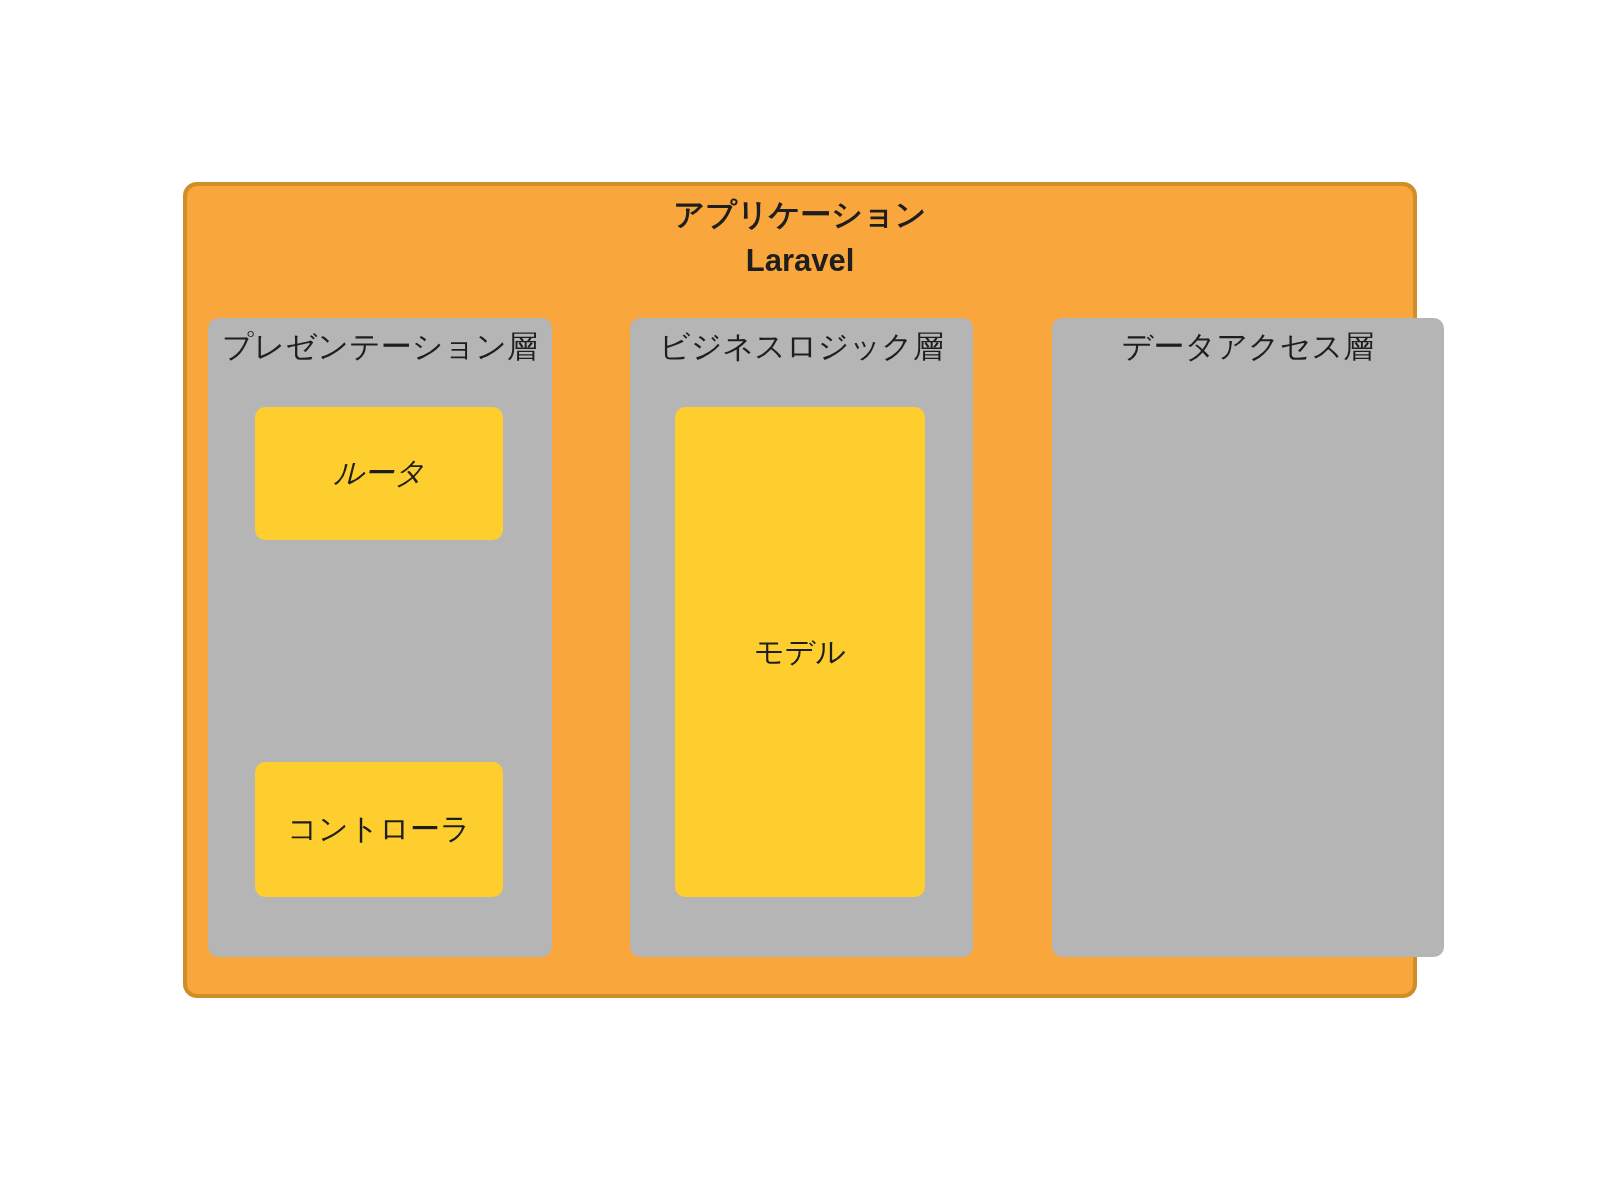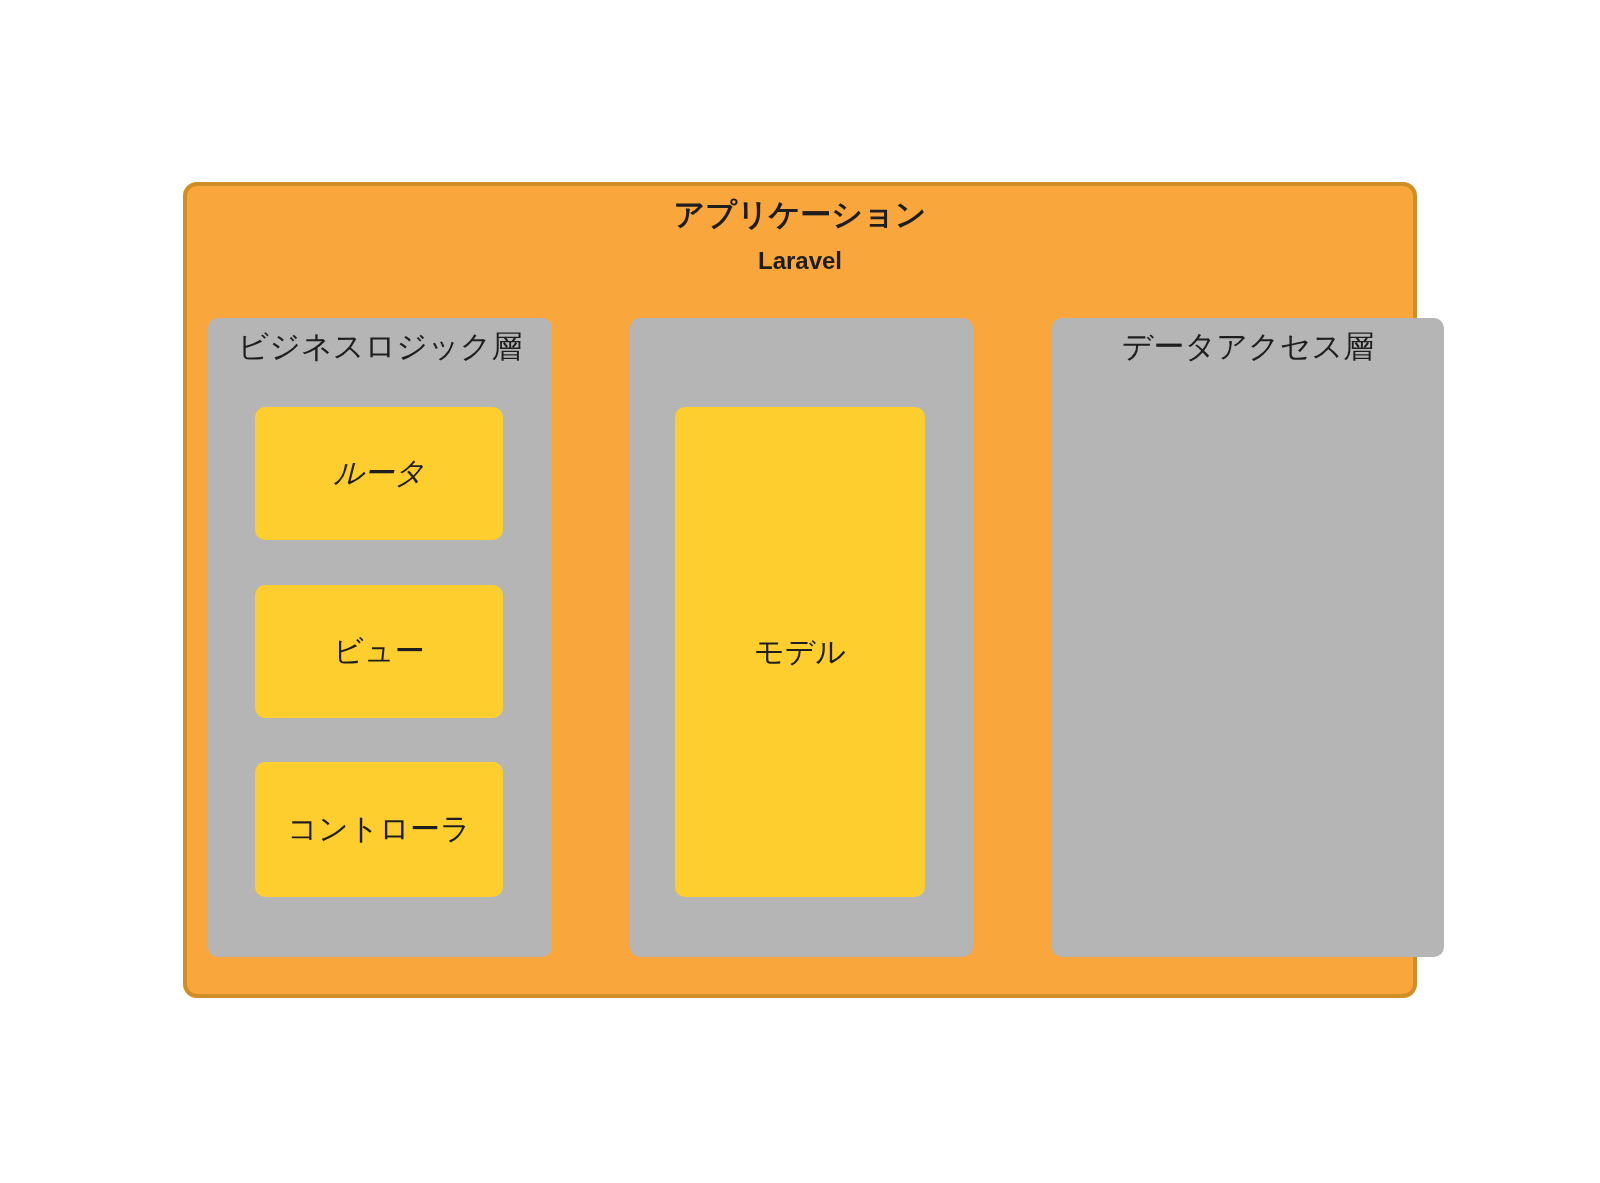--- a/index.html
+++ b/index.html
@@ -46,21 +46,21 @@
     font-weight: bold;
   }
   .app-subtitle {
     position: absolute;
     left: 0;
     right: 0;
     top: 52px;
     height: 46px;
     line-height: 46px;
     text-align: center;
-    font-size: 24px;
+    font-size: 31px;
     font-weight: bold;
   }
   .layer {
     position: absolute;
     top: 132px;
     height: 639px;
     background: var(--gray);
     border-radius: 10px;
   }
   .layer-presentation { left: 21px;  width: 344px; }
@@ -91,33 +91,31 @@
 <body>
 
 <div class="canvas">
   <div class="app-box">
 
     <div class="app-title">アプリケーション</div>
 
     <div class="app-subtitle">Laravel</div>
 
     <div class="layer layer-presentation">
-      <div class="layer-label">ビジネスロジック層</div>
+      <div class="layer-label">プレゼンテーション層</div>
       <div class="component comp-router">
         <span>ルータ</span>
-      </div>
-      <div class="component comp-view">
-        <span>ビュー</span>
       </div>
       <div class="component comp-controller">
         <span>コントローラ</span>
       </div>
     </div>
 
     <div class="layer layer-business">
+      <div class="layer-label">ビジネスロジック層</div>
       <div class="component comp-model">
         <span>モデル</span>
       </div>
     </div>
 
     <div class="layer layer-data">
       <div class="layer-label">データアクセス層</div>
     </div>
 
   </div>

